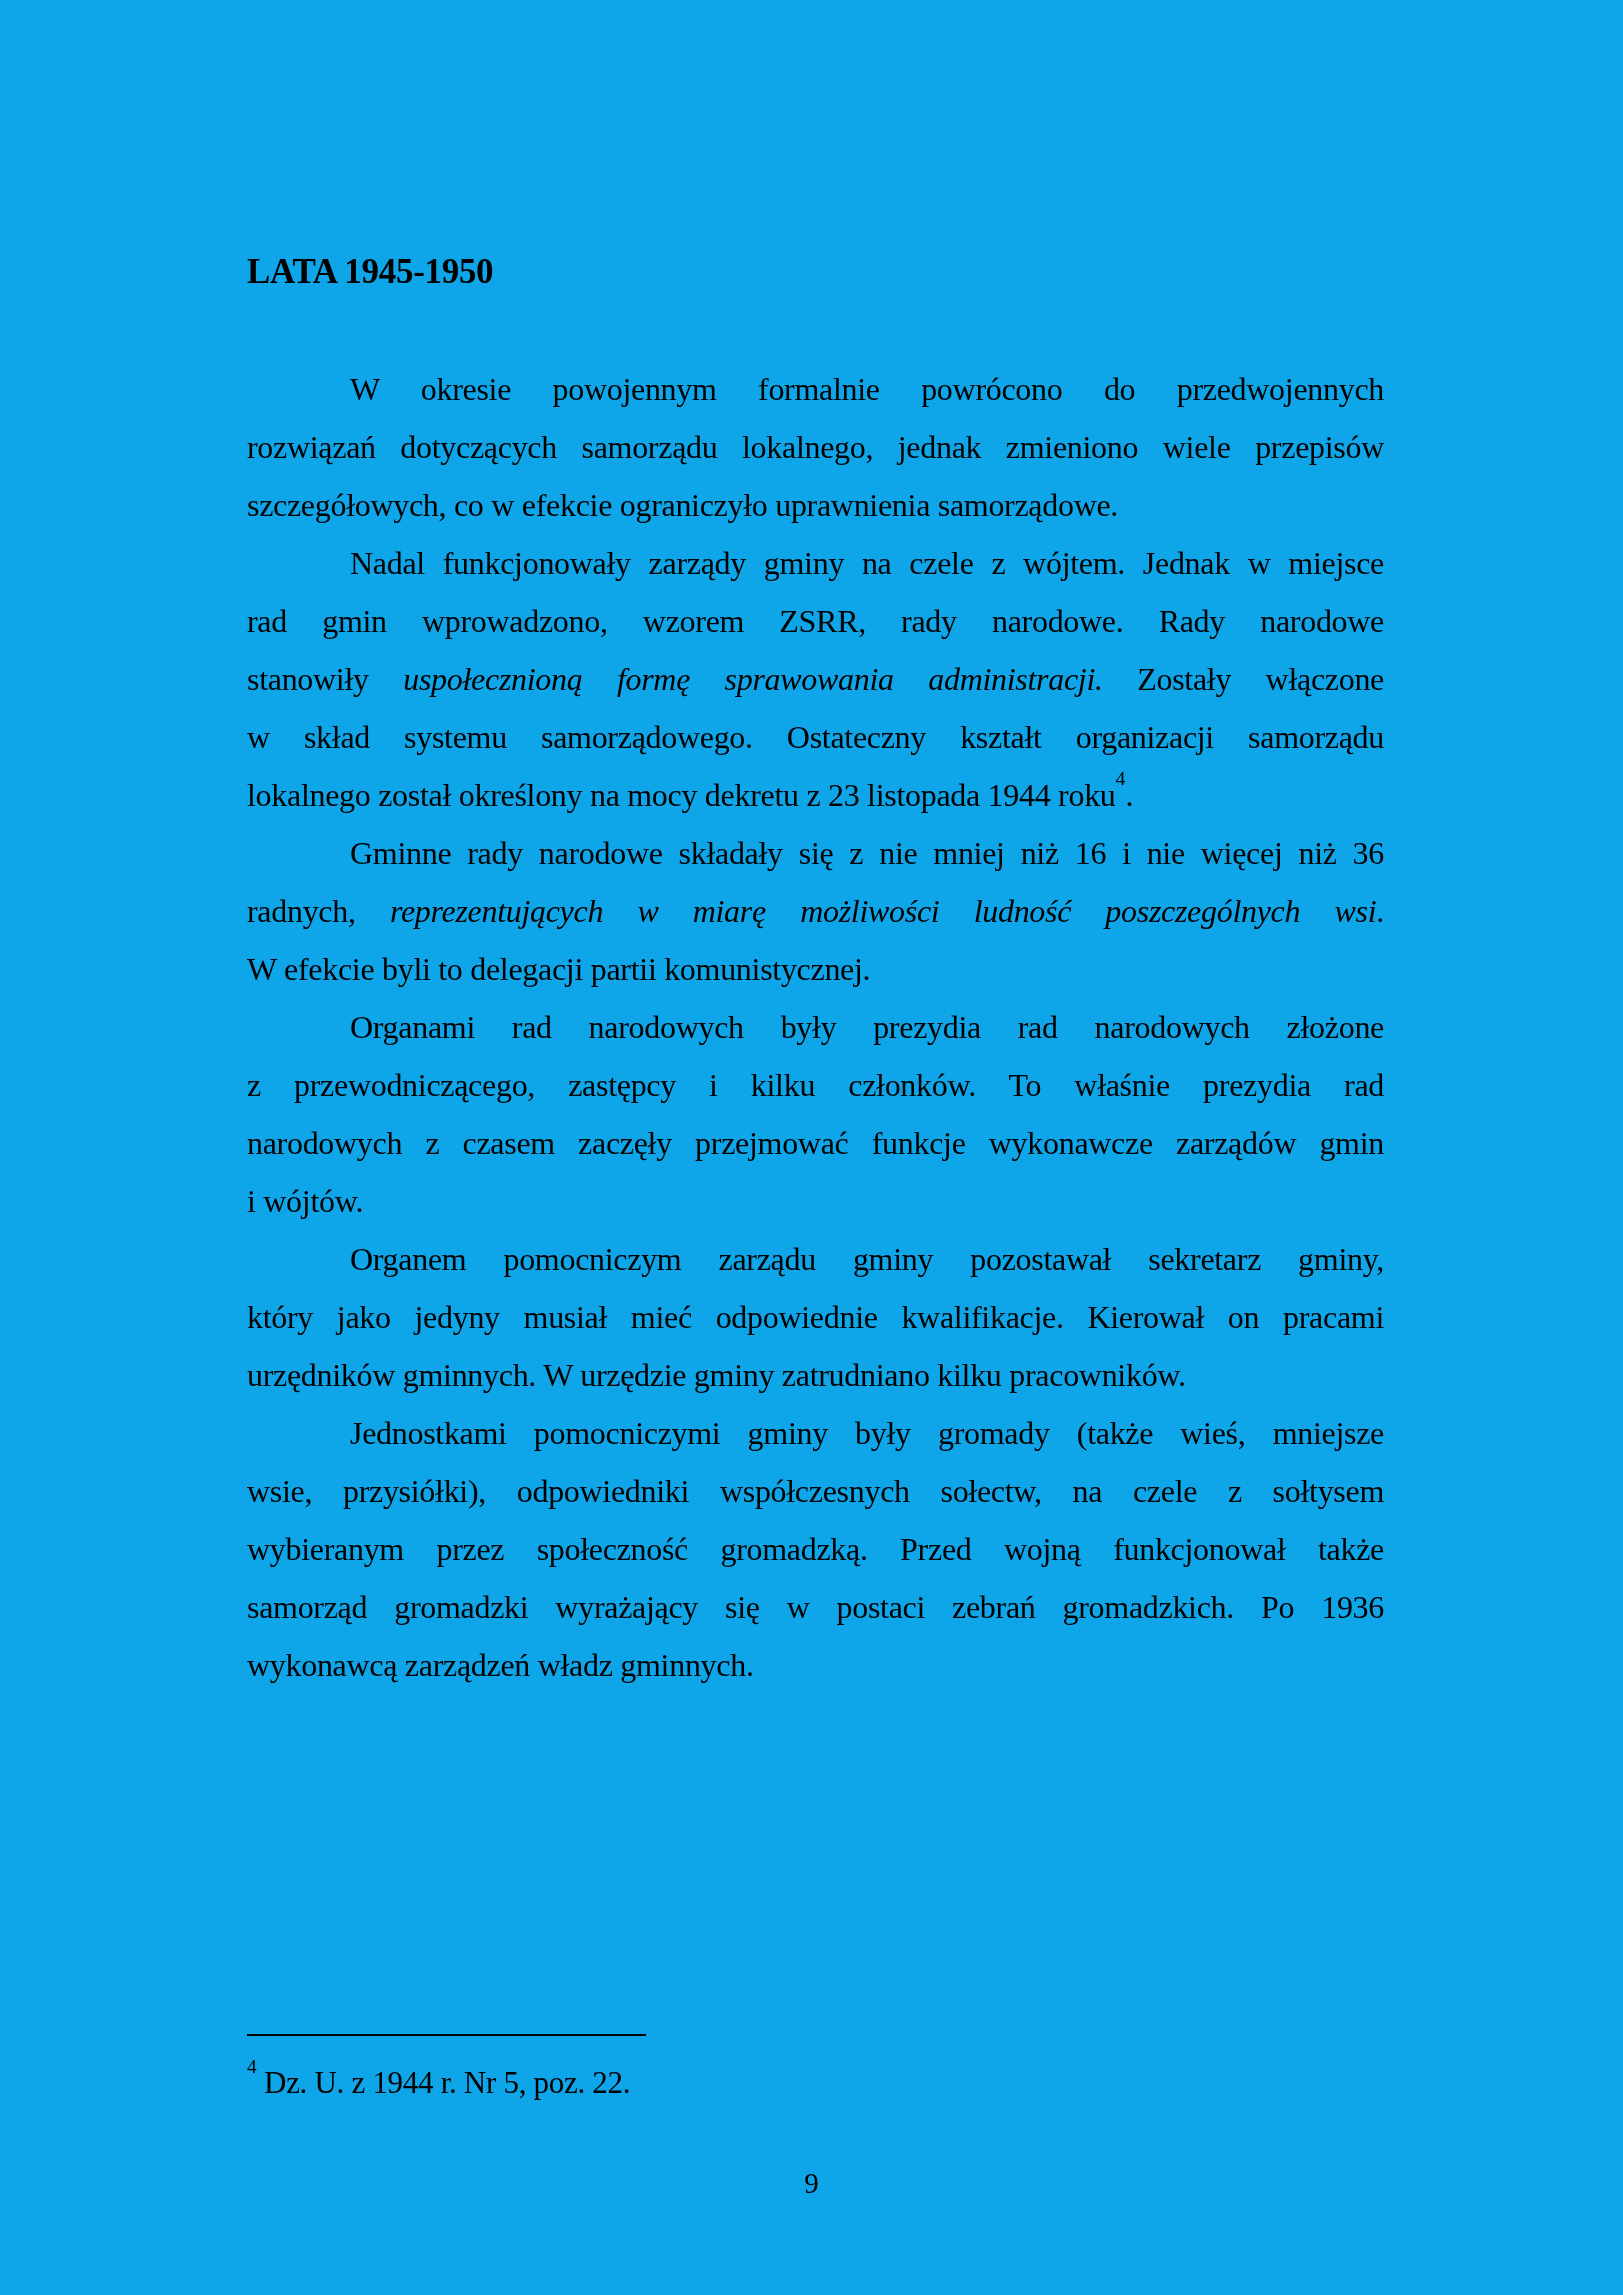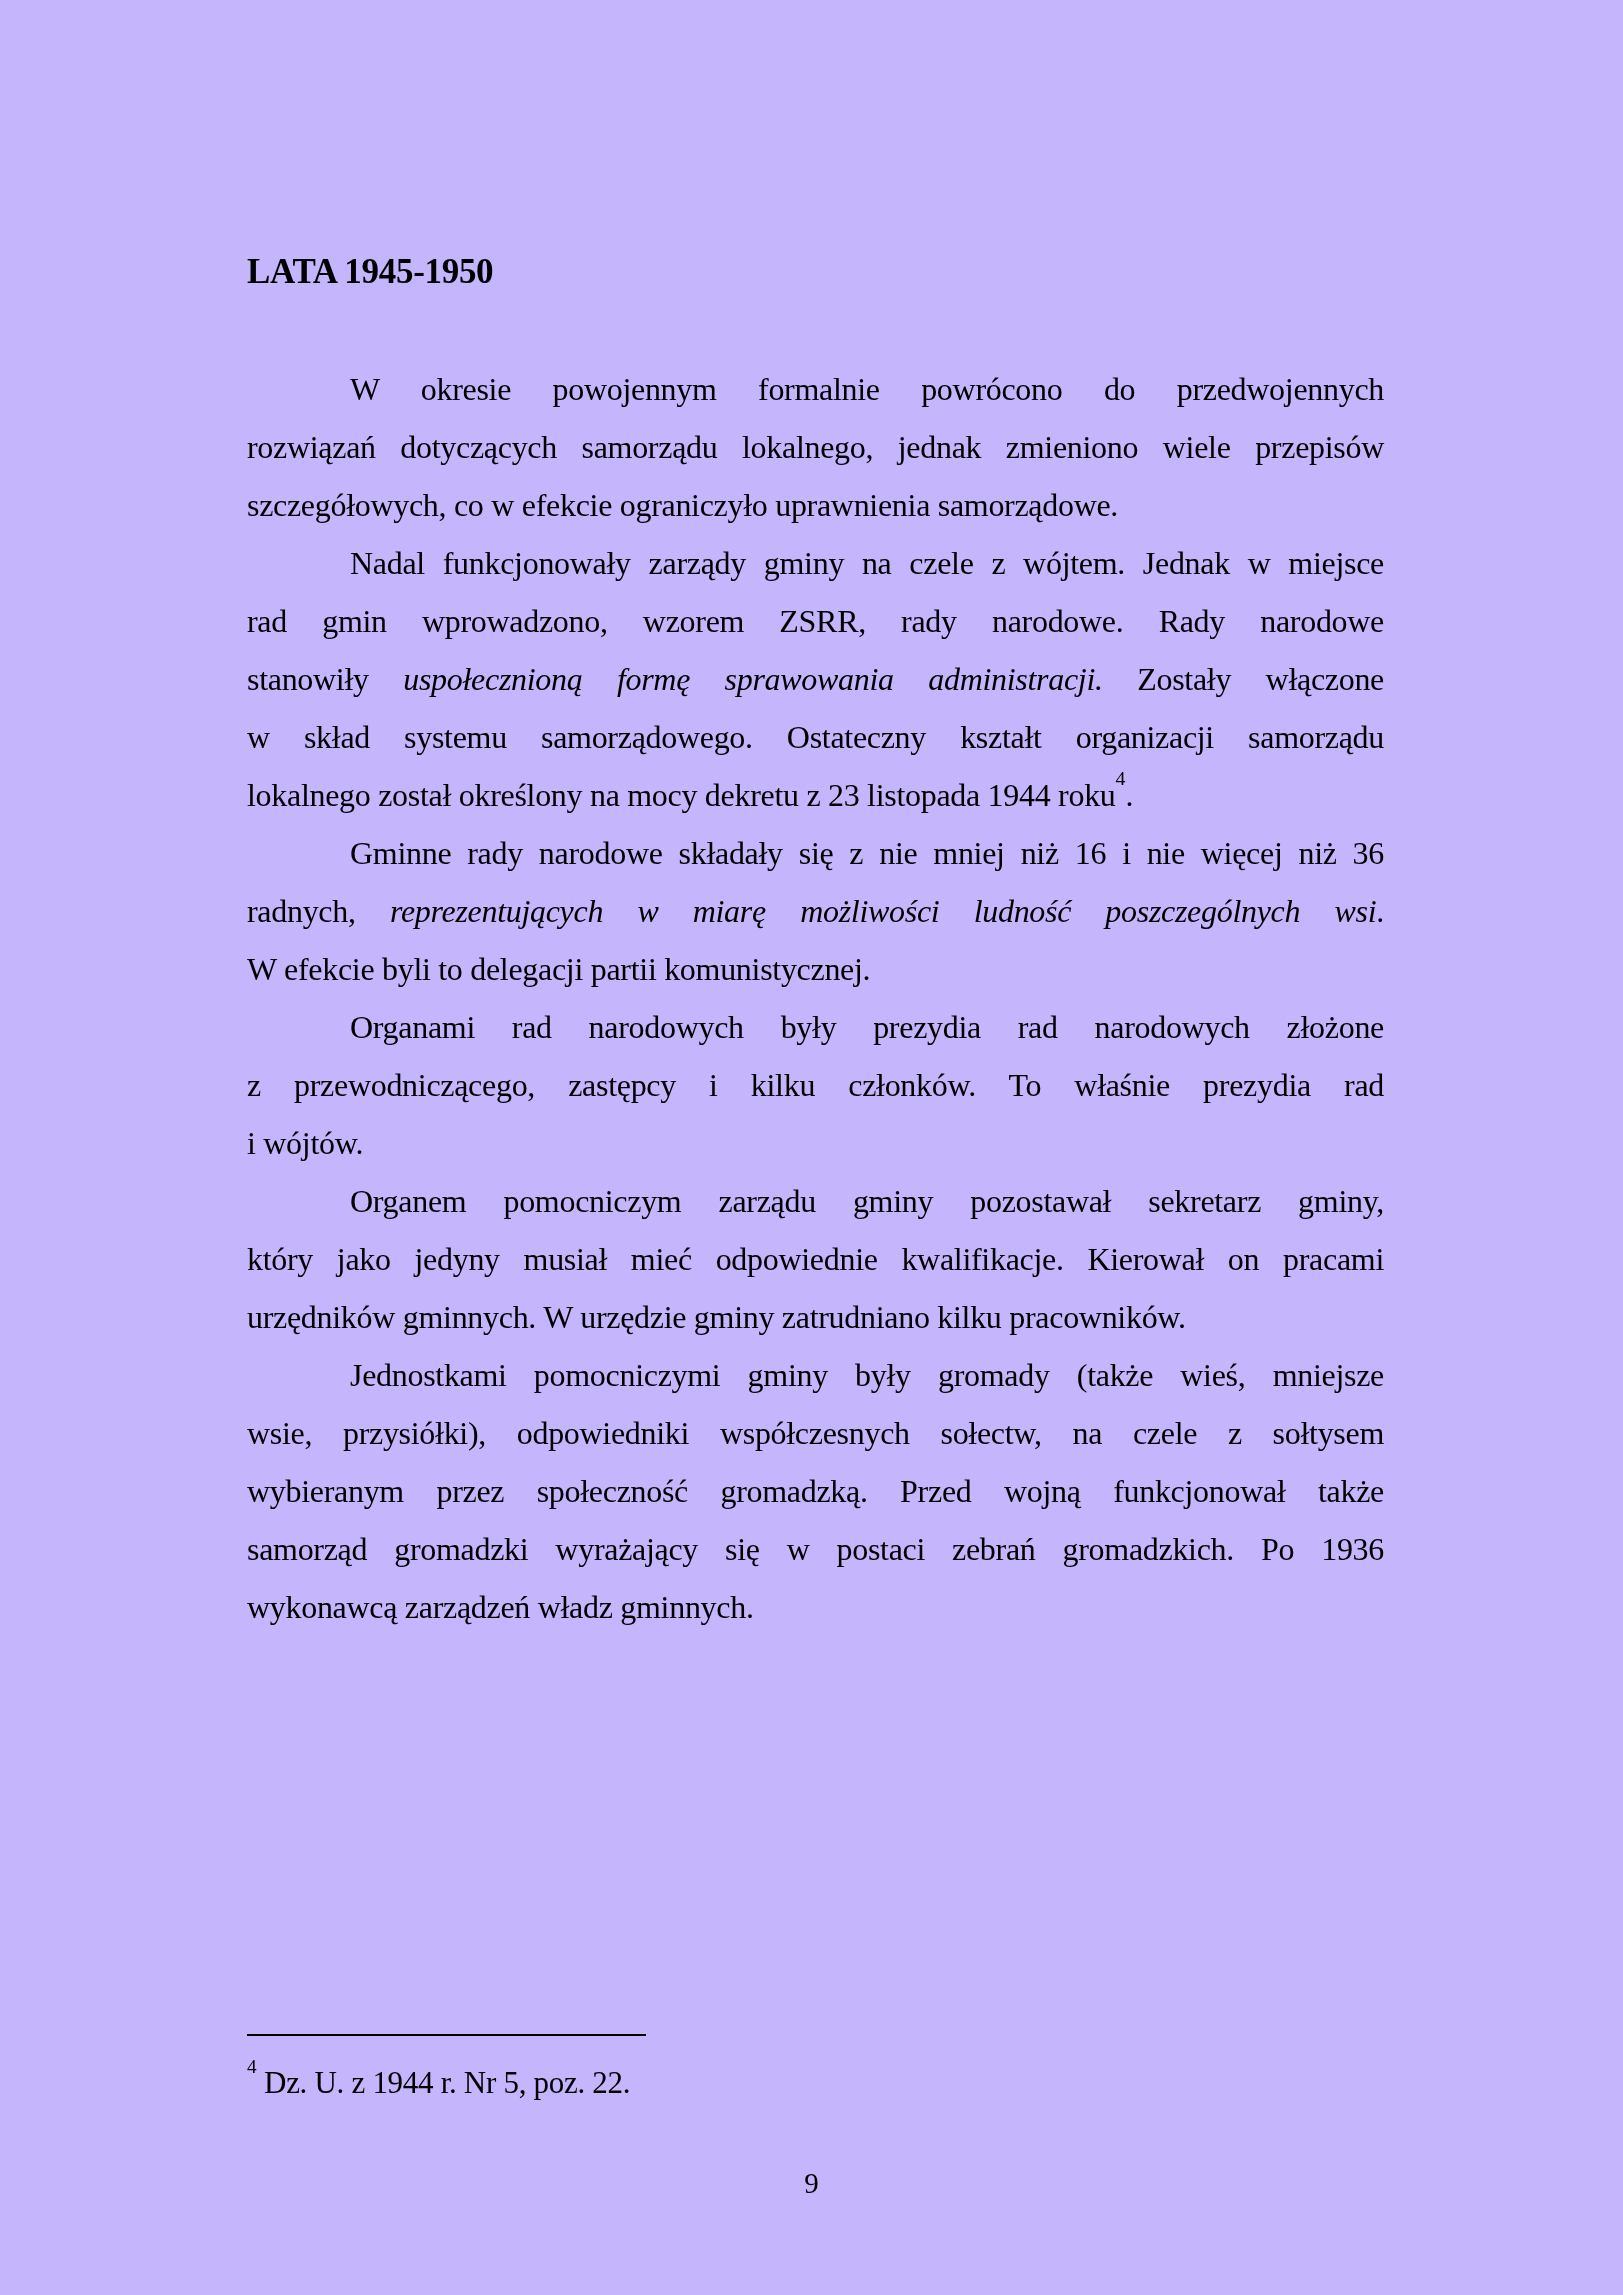--- a/index.html
+++ b/index.html
@@ -1,21 +1,21 @@
 <!DOCTYPE html>
 <html lang="pl" style="font-size:10.5px"><head>
 <meta charset="utf-8">
 <style>
   html, body { margin: 0; padding: 0; background: #e8e8e8; }
   .page {
     position: relative;
     width: 1623px;
     height: 2295px;
     margin: 0 auto;
-    background: #c4b5fd;
+    background: #0ea5e9;
     font-family: "Liberation Serif", serif;
     color: #000000;
     overflow: hidden;
   }
   .heading {
     position: absolute;
     left: 247px;
     top: 243px;
     width: 1137px;
     font-size: 35px;
@@ -100,20 +100,21 @@
         <div class="line last"><span>lokalnego został określony na mocy dekretu z 23 listopada 1944 roku</span><sup class="fref">4</sup><span>.</span></div>
       </div>
       <div class="para">
         <div class="line indent"><span>Gminne rady narodowe składały się z nie mniej niż 16 i nie więcej niż 36</span></div>
         <div class="line"><span>radnych, </span><em>reprezentujących w miarę możliwości ludność poszczególnych wsi</em><span>.</span></div>
         <div class="line last"><span>W efekcie byli to delegacji partii komunistycznej.</span></div>
       </div>
       <div class="para">
         <div class="line indent"><span>Organami rad narodowych były prezydia rad narodowych złożone</span></div>
         <div class="line"><span>z&nbsp;przewodniczącego, zastępcy i kilku członków. To właśnie prezydia rad</span></div>
+        <div class="line"><span>narodowych z czasem zaczęły przejmować funkcje wykonawcze zarządów gmin</span></div>
         <div class="line last"><span>i wójtów.</span></div>
       </div>
       <div class="para">
         <div class="line indent"><span>Organem pomocniczym zarządu gminy pozostawał sekretarz gminy,</span></div>
         <div class="line"><span>który jako jedyny musiał mieć odpowiednie kwalifikacje. Kierował on pracami</span></div>
         <div class="line last"><span>urzędników gminnych. W urzędzie gminy zatrudniano kilku pracowników.</span></div>
       </div>
       <div class="para">
         <div class="line indent"><span>Jednostkami pomocniczymi gminy były gromady (także wieś, mniejsze</span></div>
         <div class="line"><span>wsie, przysiółki), odpowiedniki współczesnych sołectw, na czele z sołtysem</span></div>

